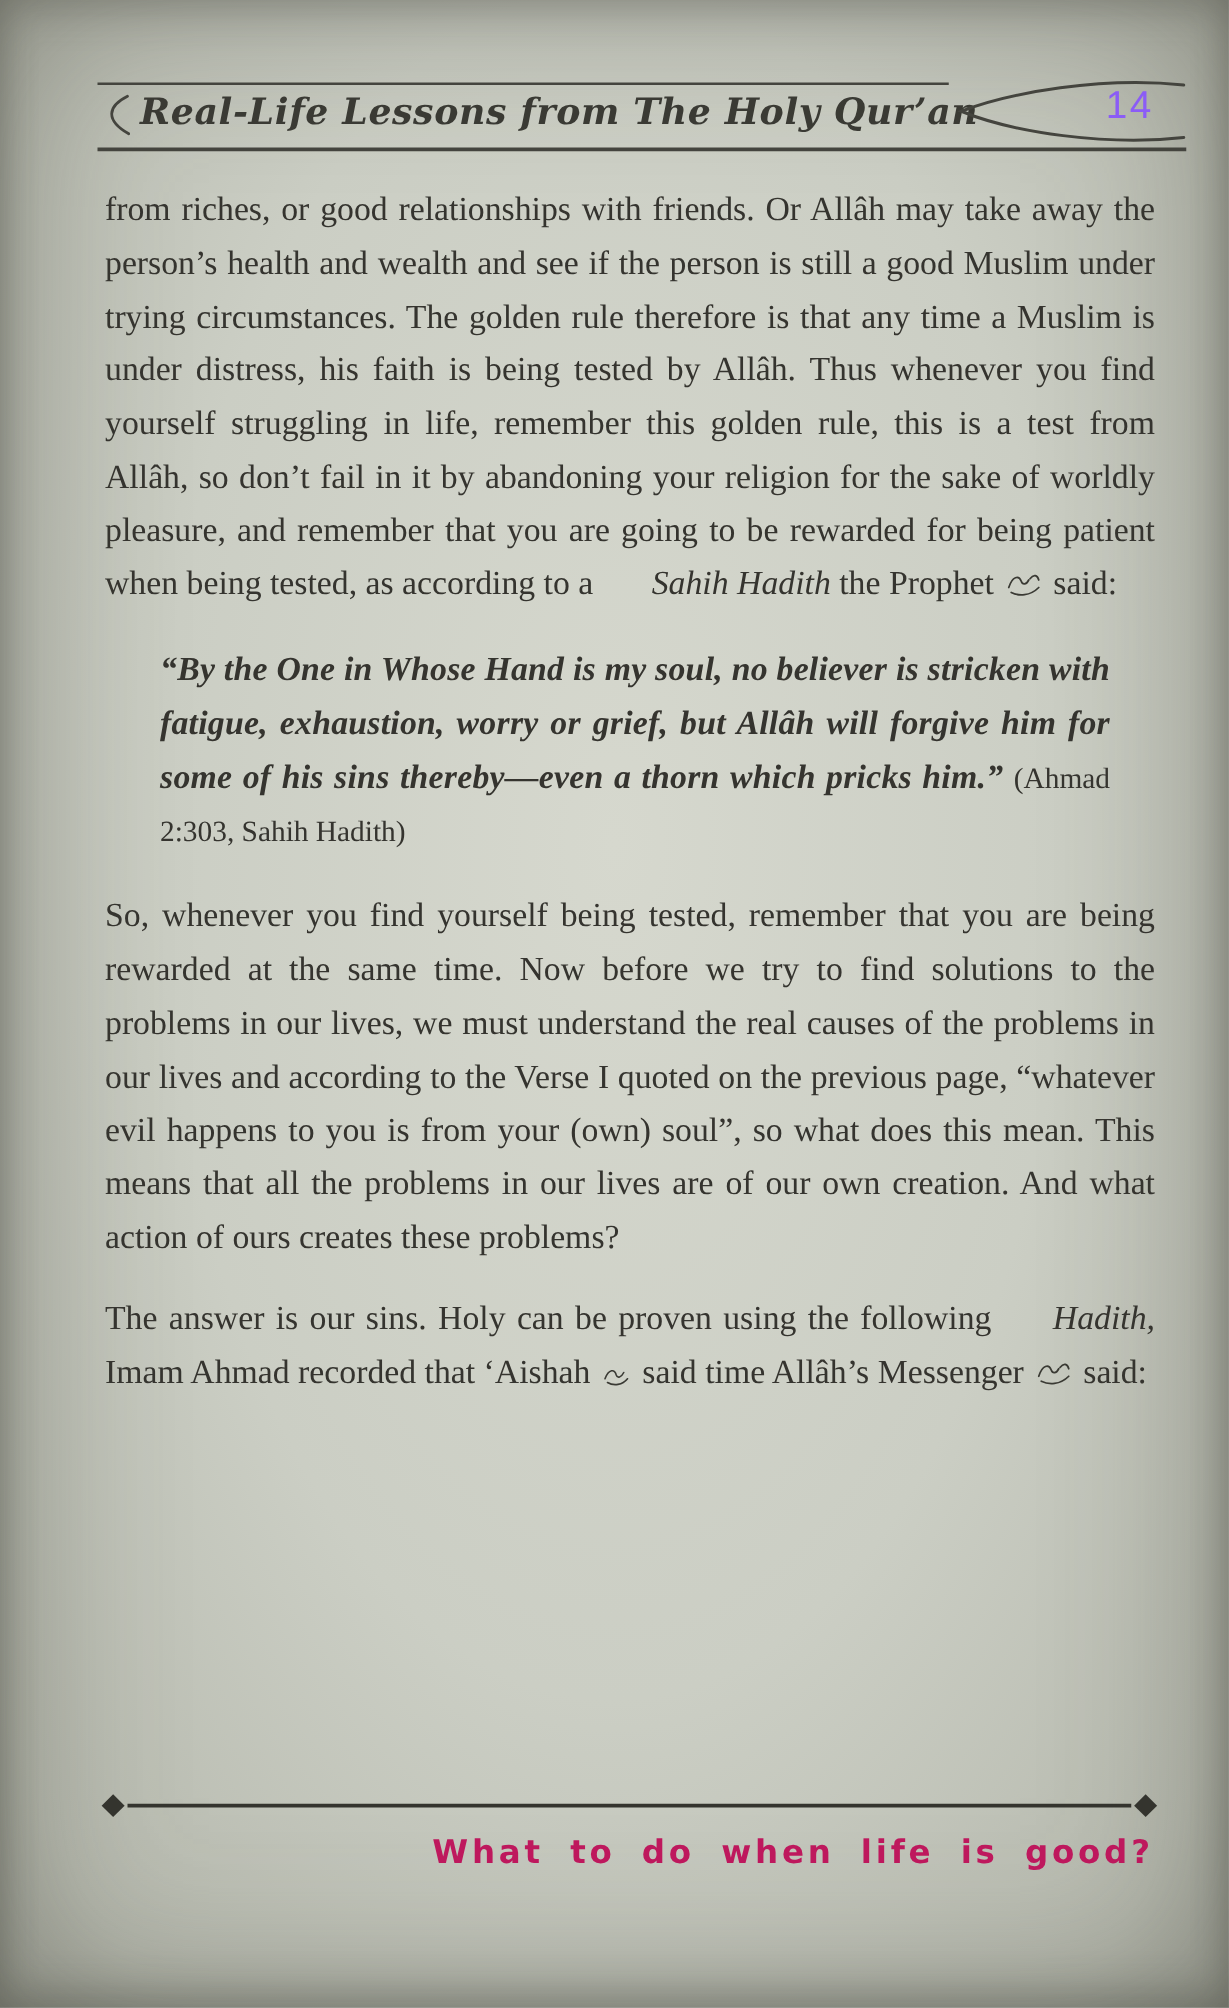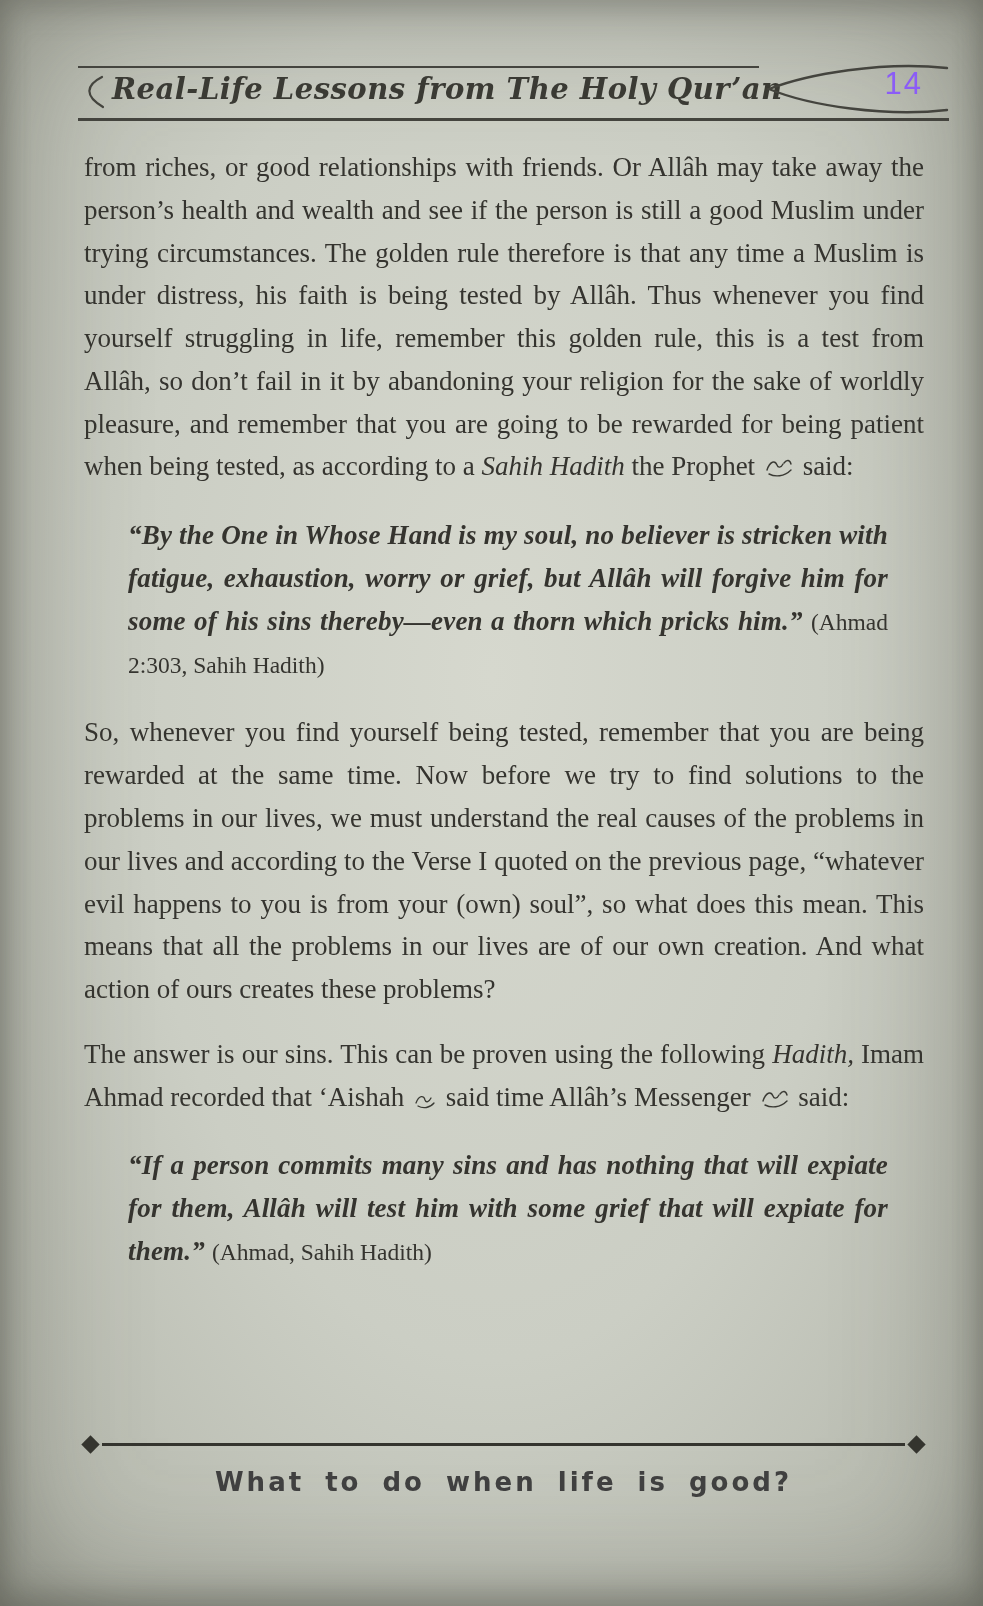--- a/index.html
+++ b/index.html
@@ -37,36 +37,36 @@
     position:absolute;right:26px;top:0px;
     font-family:"Liberation Sans","DejaVu Sans",sans-serif;
     font-size:31px;color:#8b5cf6;letter-spacing:2px;
   }
   
   .content{
     position:absolute;left:84px;right:59px;top:146px;
     font-size:27px;line-height:1.585;text-align:justify;
   }
   .para{margin:0 0 22px 0;}
-  .it{font-style:italic;}
+  .it{font-style:italic;margin-left:40px;}
   blockquote{
     margin:0 0 26px 44px;padding:0 36px 0 0;
     font-style:italic;font-weight:bold;letter-spacing:.2px;
   }
   .attr{font-style:normal;font-weight:normal;font-size:23.5px;letter-spacing:0;}
   .mark{display:inline-block;vertical-align:-4px;margin:0 2px;}
   
   .footer{position:absolute;left:84px;right:60px;top:1438px;}
   .rule-row{display:flex;align-items:center;gap:5px;}
   .diamond{width:13px;height:13px;background:#34342e;transform:rotate(45deg);flex:0 0 auto;}
   .rule-line{flex:1;height:3px;background:#34342e;}
   .caption{
-    text-align:center;margin-top:16px;
+    text-align:right;margin-top:16px;
     font-family:"DejaVu Sans","Liberation Sans",sans-serif;
-    font-weight:bold;font-size:26px;color:#404040;
+    font-weight:bold;font-size:26px;color:#be185d;
     letter-spacing:3px;word-spacing:9px;
   }
 </style>
 </head>
 <body>
 
 <div class="vignette"></div>
 
 <div class="header">
   <div class="top-rule"></div>
@@ -94,34 +94,33 @@
             <path d="M3 13 C6 4, 11 3, 13 8 C14 11, 17 11, 19 7"></path>
             <path d="M20 6 C23 2, 26 3, 27 7"></path>
             <path d="M5 17 C11 20, 20 20, 27 13"></path>
           </g>
         </svg></span><span> said:</span></p>
 
   <blockquote><span>“By the One in Whose Hand is my soul, no believer is stricken with fatigue, exhaustion, worry or grief, but Allâh will forgive him for some of his sins thereby—even a thorn which pricks him.” </span><span class="attr">(Ahmad 2:303, Sahih Hadith)</span></blockquote>
 
   <p class="para">So, whenever you find yourself being tested, remember that you are being rewarded at the same time. Now before we try to find solutions to the problems in our lives, we must understand the real causes of the problems in our lives and according to the Verse I quoted on the previous page, “whatever evil happens to you is from your (own) soul”, so what does this mean. This means that all the problems in our lives are of our own creation. And what action of ours creates these problems?</p>
 
-  <p class="para"><span>The answer is our sins. This can be proven using the following </span><span class="it">Hadith,</span><span> Imam Ahmad recorded that ‘Aishah </span><span class="mark"><svg width="24" height="18" viewBox="0 0 24 18">
+  <p class="para"><span>The answer is our sins. Holy can be proven using the following </span><span class="it">Hadith,</span><span> Imam Ahmad recorded that ‘Aishah </span><span class="mark"><svg width="24" height="18" viewBox="0 0 24 18">
           <g stroke="#3a3a34" fill="none" stroke-width="1.3" stroke-linecap="round">
             <path d="M3 11 C6 3, 11 3, 12 8 C13 11, 16 10, 18 6"></path>
             <path d="M5 14 C10 17, 17 16, 21 11"></path>
           </g>
         </svg></span><span> said time Allâh’s Messenger </span><span class="mark"><svg width="30" height="22" viewBox="0 0 30 22">
           <g stroke="#3a3a34" fill="none" stroke-width="1.4" stroke-linecap="round">
             <path d="M3 13 C6 4, 11 3, 13 8 C14 11, 17 11, 19 7"></path>
             <path d="M20 6 C23 2, 26 3, 27 7"></path>
             <path d="M5 17 C11 20, 20 20, 27 13"></path>
           </g>
         </svg></span><span> said:</span></p>
 
-  <blockquote><span>“If a person commits many sins and has nothing that will expiate for them, Allâh will test him with some grief that will expiate for them.” </span><span class="attr">(Ahmad, Sahih Hadith)</span></blockquote>
 
 </div>
 
 <div class="footer">
   <div class="rule-row">
     <span class="diamond"></span>
     <span class="rule-line"></span>
     <span class="diamond"></span>
   </div>
   <div class="caption">What to do when life is good?</div>

